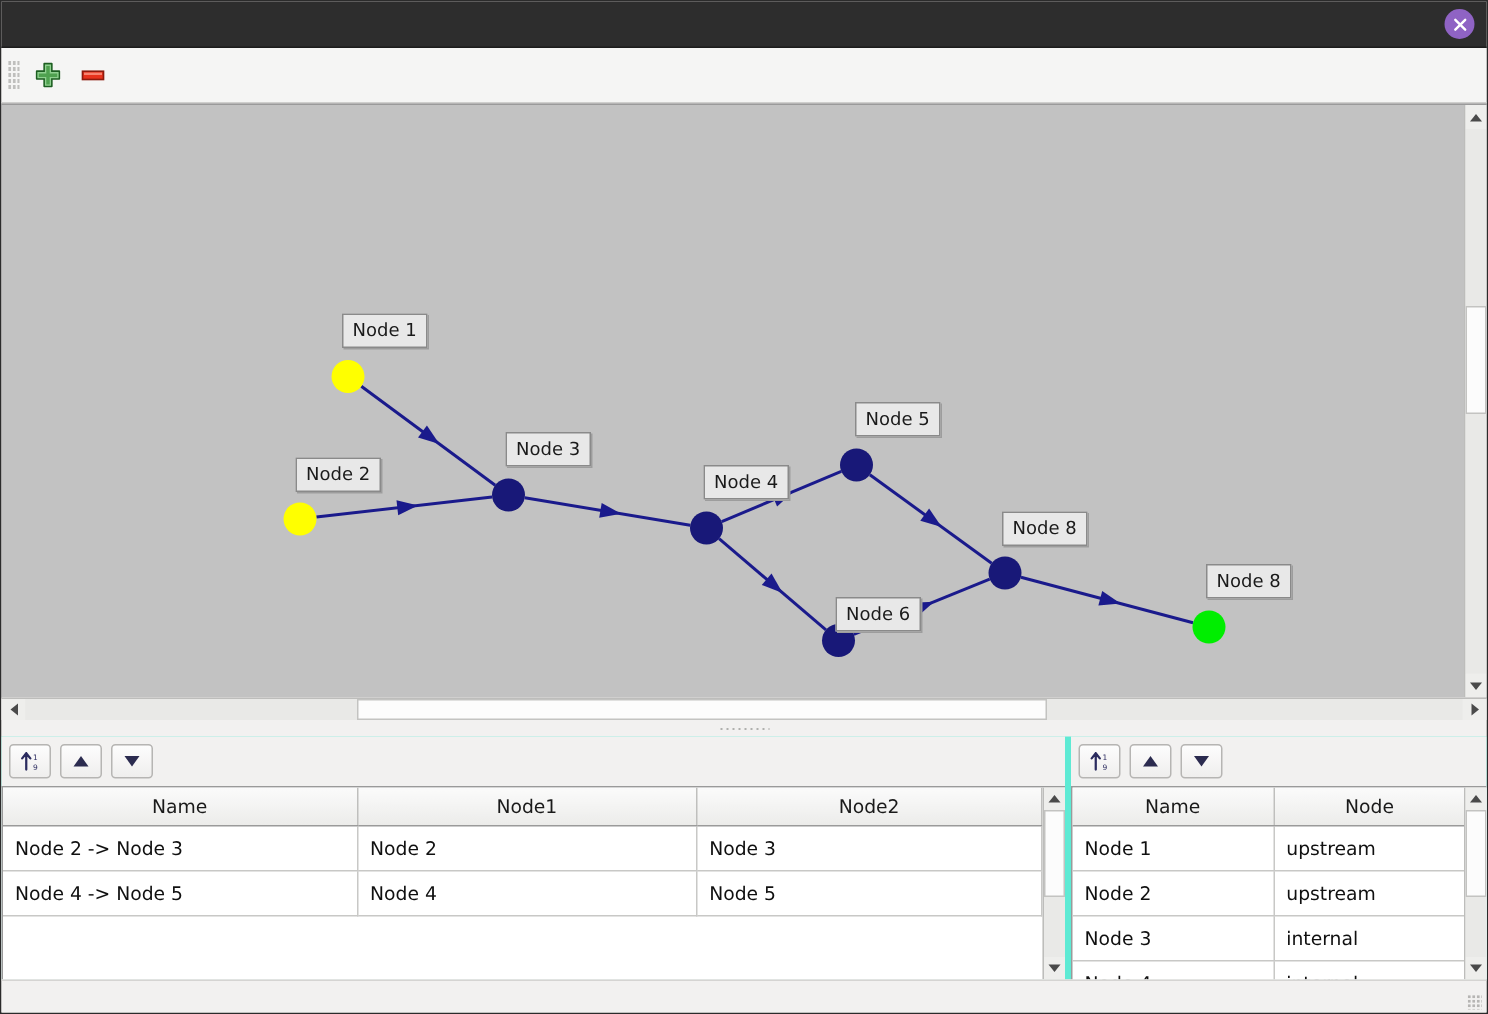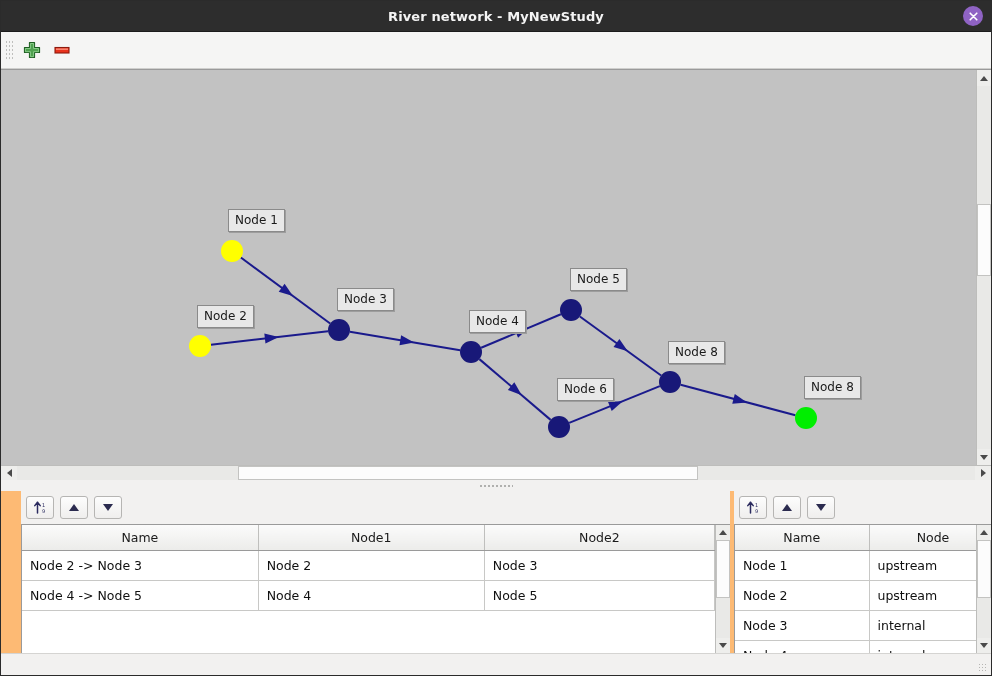--- a/index.html
+++ b/index.html
@@ -122,24 +122,23 @@
   #splitter .dots {
     width: 34px; height: 4px;
     background-image: radial-gradient(#b0b0ae 1px, transparent 1px);
     background-size: 4px 4px;
   }
 
   
   #bottom {
     flex: 1 1 auto;
     display: flex;
-    background: #fdba74;
+    background: #5eead4;
     min-height: 0;
     padding-bottom: 0;
-    padding-left: 20px;
   }
   .table-panel {
     display: flex; flex-direction: column;
     min-width: 0;
     background: #f2f1f0;
   }
   #panel-left  { flex: 0 0 709px; }
   #panel-gap   { flex: 0 0 4px; }
   #panel-right { flex: 1 1 auto; }
 
@@ -217,21 +216,20 @@
     background-image: radial-gradient(#b6b5b3 1px, transparent 1px);
     background-size: 3px 3px;
   }
 </style>
 </head>
 <body>
 
 <div id="window">
 
   <div id="titlebar">
-    <span class="title">River network - MyNewStudy</span>
     <div id="close-btn">
       <svg width="11" height="11" viewBox="0 0 11 11">
         <path d="M2.2 2.2 L8.8 8.8 M8.8 2.2 L2.2 8.8" stroke="#ffffff" stroke-width="1.6" stroke-linecap="round"></path>
       </svg>
     </div>
   </div>
 
   <div id="toolbar">
     <div class="grip"></div>
     <div class="tool-btn">
@@ -283,21 +281,21 @@
           <circle cx="669" cy="312" r="11" fill="#181878"></circle>
           <circle cx="805" cy="348" r="11" fill="#00ee00"></circle>
         </g>
     </svg>
     <div id="label-layer">
         <div class="node-label" style="left: 227px; top: 139px;">Node 1</div>
         <div class="node-label" style="left: 196px; top: 235px;">Node 2</div>
         <div class="node-label" style="left: 336px; top: 218px;">Node 3</div>
         <div class="node-label" style="left: 468px; top: 240px;">Node 4</div>
         <div class="node-label" style="left: 569px; top: 198px;">Node 5</div>
-        <div class="node-label" style="left: 556px; top: 308px;">Node 6</div>
+        <div class="node-label" style="left: 556px; top: 328px;">Node 6</div>
         <div class="node-label" style="left: 667px; top: 271px;">Node 8</div>
         <div class="node-label" style="left: 803px; top: 306px; text-align: right;">Node 8</div>
       </div>
 
     <div id="graph-vscroll">
       <div class="sb-btn" style="height:16px;">
         <span class="arrow-up"></span>
       </div>
       <div class="sb-track" style="flex:0 0 118px;"></div>
       <div class="sb-thumb" style="flex:0 0 72px;"></div>

